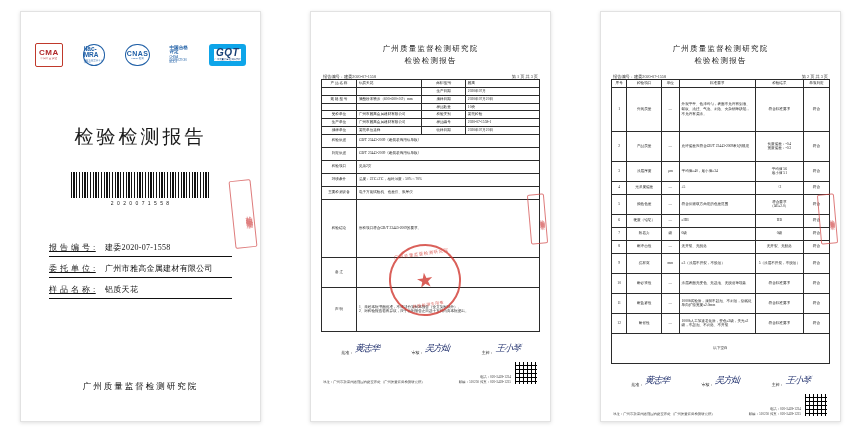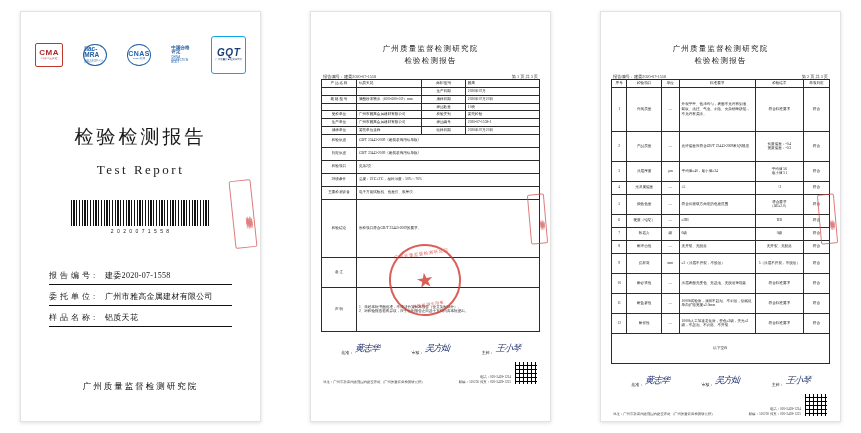--- a/index.html
+++ b/index.html
@@ -79,22 +79,22 @@
   .logo-cnas .big { font-size: 7px; font-weight: bold; letter-spacing: .4px;}
   .logo-cnas .sm { font-size: 2.4px; margin-top: 1px; }
   .logo-cma {
     width: 32px; height: 24px;
     color: #1f5fa6;
     border: none;
   }
   .logo-cma .cn { font-size: 4.6px; font-weight: bold; }
   .logo-cma .en { font-size: 2.8px; margin-top: 1px; }
   .logo-gqt {
-    width: 54px; height: 38px;
-    border: 1px solid #0ea5e9;
+    width: 54px; height: 22px;
+    border: 5px solid #0ea5e9;
     border-radius: 3px;
     color: #173f75;
     background: #fff;
   }
   .logo-gqt .big { font-size: 10px; font-weight: bold; font-style: italic; letter-spacing: .5px;}
   .logo-gqt .sm { font-size: 2.4px; margin-top: 1px; }
 
   .cover-title-cn {
     text-align: center;
     font-family: "Liberation Serif", serif;
@@ -139,21 +139,21 @@
     font-family: "Liberation Serif", serif;
     font-size: 8px;
     color: #141414;
   }
   .field-row {
     display: flex;
     align-items: flex-end;
     border-bottom: 1px solid #111;
     padding: 6px 0 3px 0;
   }
-  .field-label { width: 56px; flex: none; letter-spacing: .5px; }
+  .field-label { width: 56px; flex: none; letter-spacing: .5px; text-decoration: underline; }
   .field-value { flex: 1; letter-spacing: .3px; }
 
   .cover-footer {
     position: absolute;
     bottom: 16px;
     left: 0; right: 0;
     text-align: center;
     font-family: "Liberation Serif", serif;
     font-size: 8.5px;
     letter-spacing: 2px;
@@ -350,21 +350,20 @@
           <div class="cn">中国合格评定</div>
           <div class="en">CHINA INSPECTION BODY</div>
         </div>
         <div class="logo logo-gqt">
           <div class="big">GQT</div>
           <div class="sm">广州质量监督检测研究院</div>
         </div>
       </div>
 
       <div class="cover-title-cn">检验检测报告</div>
-      <div class="cover-title-en">Test Report</div>
 
       <div class="barcode-wrap">
         <div class="barcode"></div>
         <div class="barcode-num">2 0 2 0 0 7 1 5 5 8</div>
       </div>
 
       <div class="fields">
         <div class="field-row">
           <div class="field-label">报 告 编 号 :</div>
           <div class="field-value">建委2020-07-1558</div>

